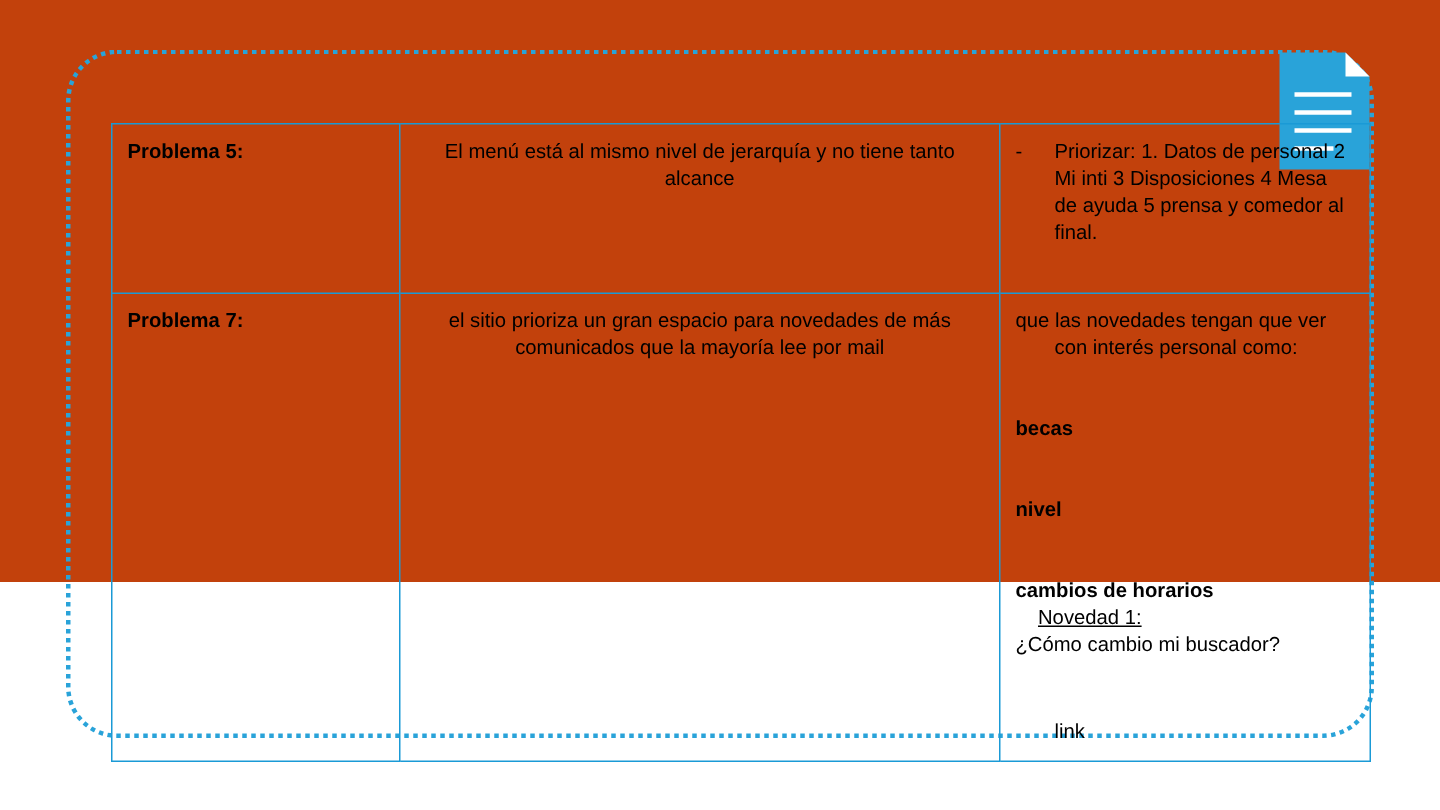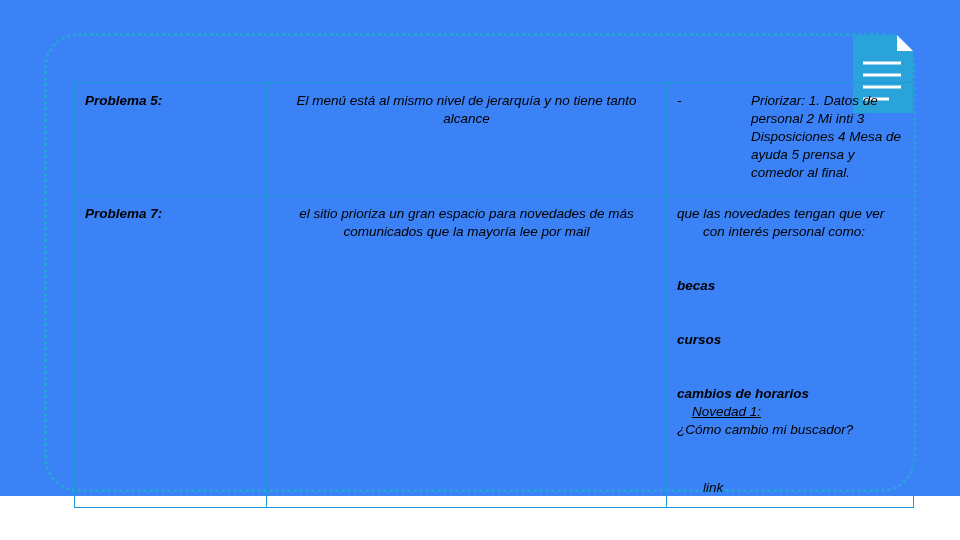--- a/index.html
+++ b/index.html
@@ -9,23 +9,22 @@
   body {
     width: 960px;
     height: 540px;
     background: #ffffff;
     font-family: "Liberation Sans", sans-serif;
     overflow: hidden;
   }
   .slide {
     position: relative;
     width: 960px;
-    height: 496px;
-    background: #3b82f6;
-    font-style: italic;
+    height: 388px;
+    background: #c2410c;
   }
   
   .dotted-frame {
     position: absolute;
     left: 44px;
     top: 33px;
     width: 872px;
     height: 459px;
     border: 3px dotted #29a3d9;
     border-radius: 34px;
@@ -81,21 +80,20 @@
   .bullet-row {
     display: flex;
     gap: 0;
   }
   .bullet-mark {
     width: 26px;
     flex: 0 0 26px;
   }
   .bullet-text {
     flex: 1 1 auto;
-    margin-left: 48px;
   }
   .hang {
     padding-left: 26px;
     text-indent: -26px;
   }
   .hang-sm {
     padding-left: 26px;
     text-indent: 0;
     margin-top: 40px;
   }
@@ -153,21 +151,21 @@
         <tr class="row-7">
           <td class="col-label">
             <span>Problema 7:</span>
           </td>
           <td class="col-desc">
             <span>el sitio prioriza un gran espacio para novedades de más comunicados que la mayoría lee por mail</span>
           </td>
           <td class="col-sol sol-lines">
             <div class="hang">que las novedades tengan que ver con interés personal como:</div>
             <div class="bold-line">becas</div>
-            <div class="bold-line">cursos</div>
+            <div class="bold-line">nivel</div>
             <div class="bold-line">cambios de horarios</div>
             <div class="under-line">Novedad 1:</div>
             <div>¿Cómo cambio mi buscador?</div>
             <div class="hang-sm">link</div>
           </td>
         </tr>
       </tbody>
     </table>
   </div>
 

